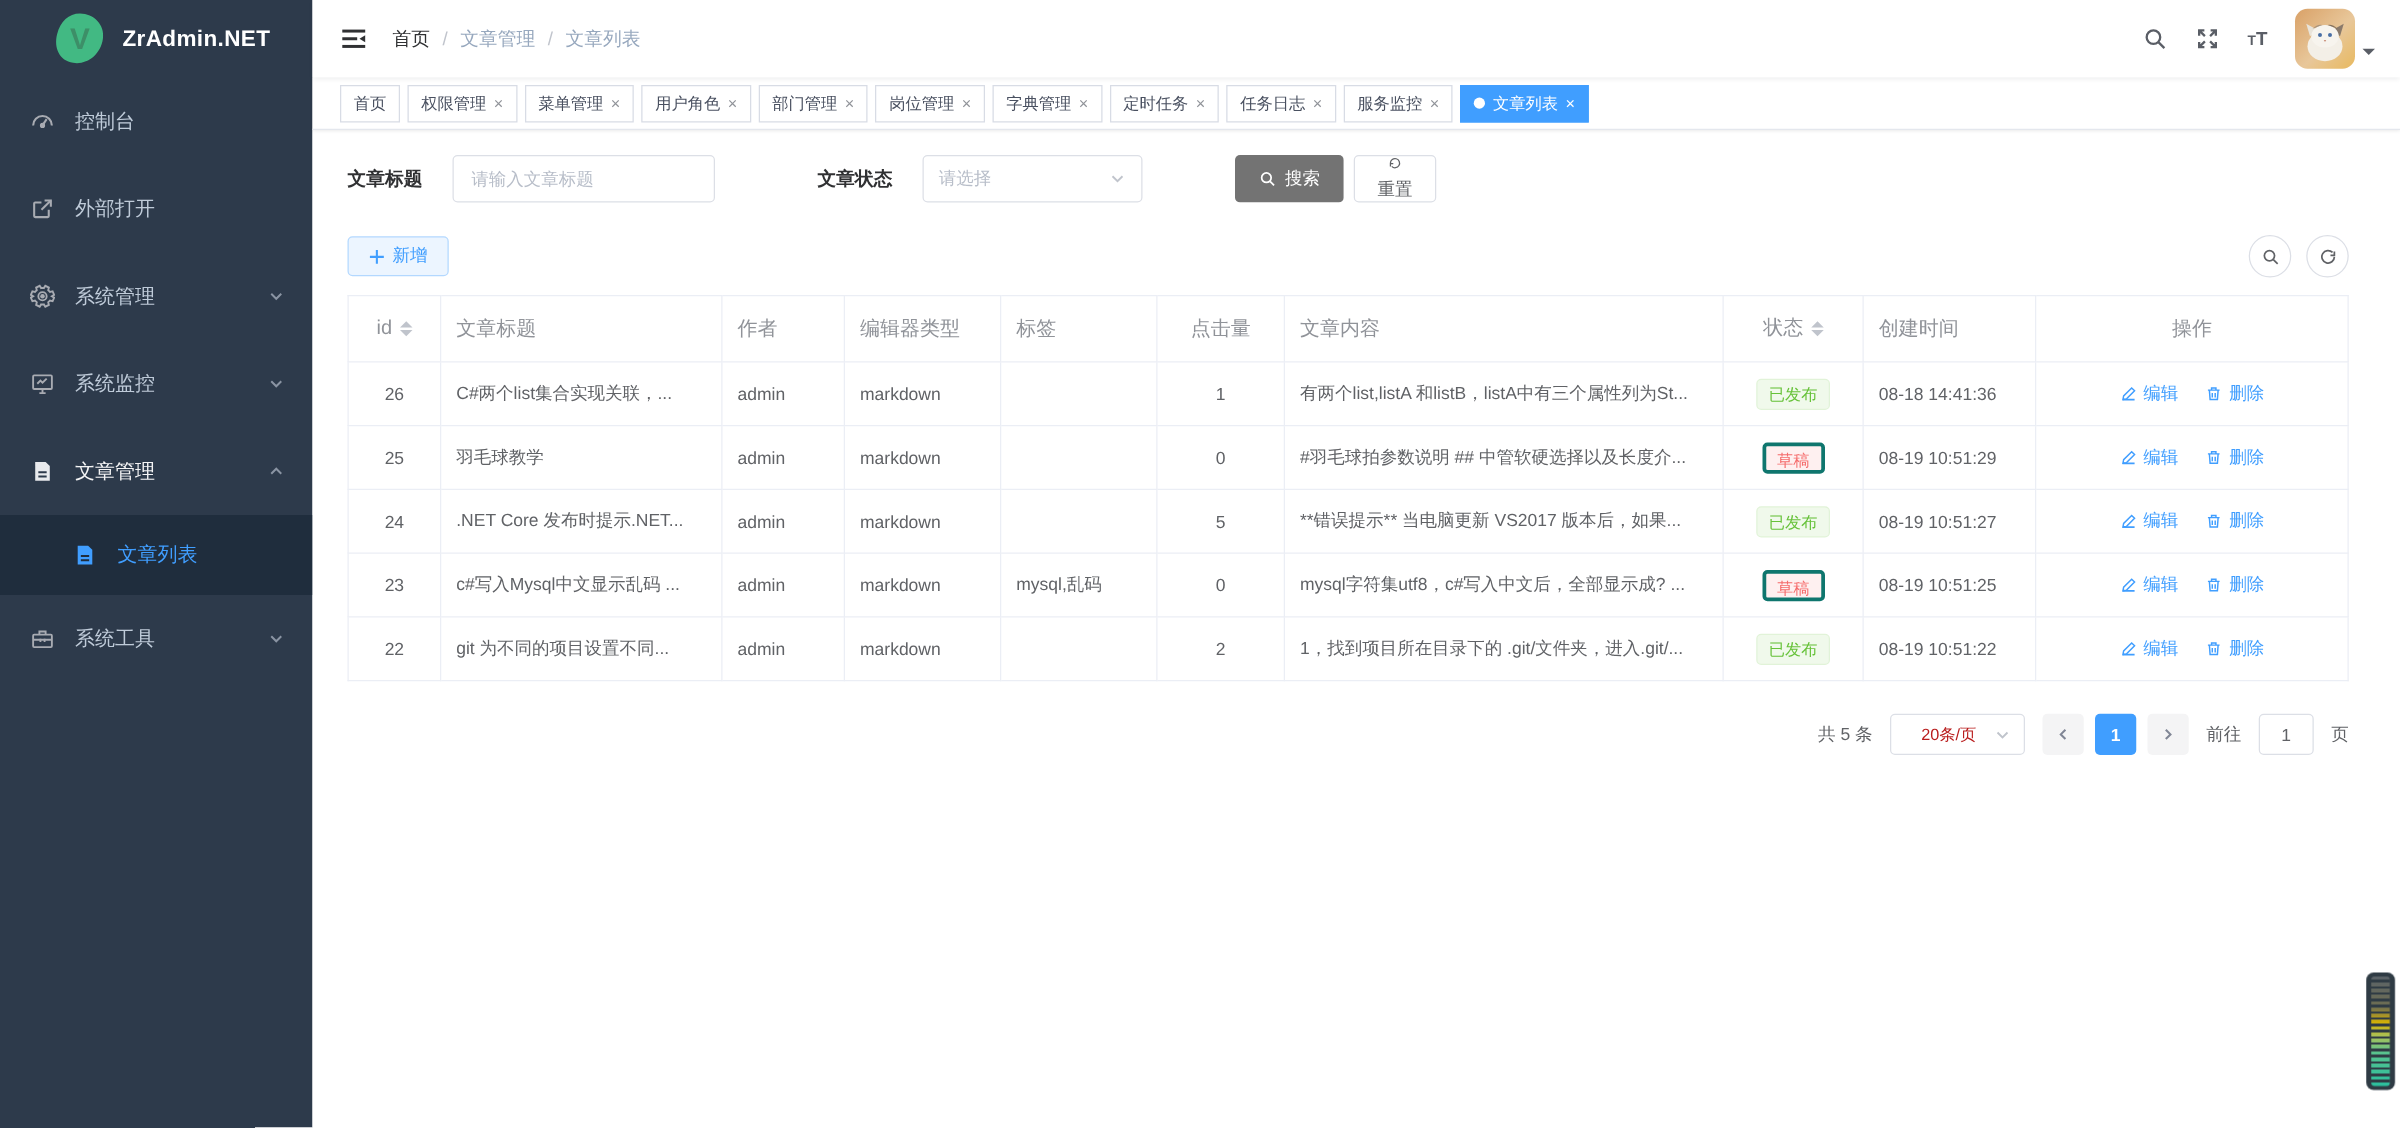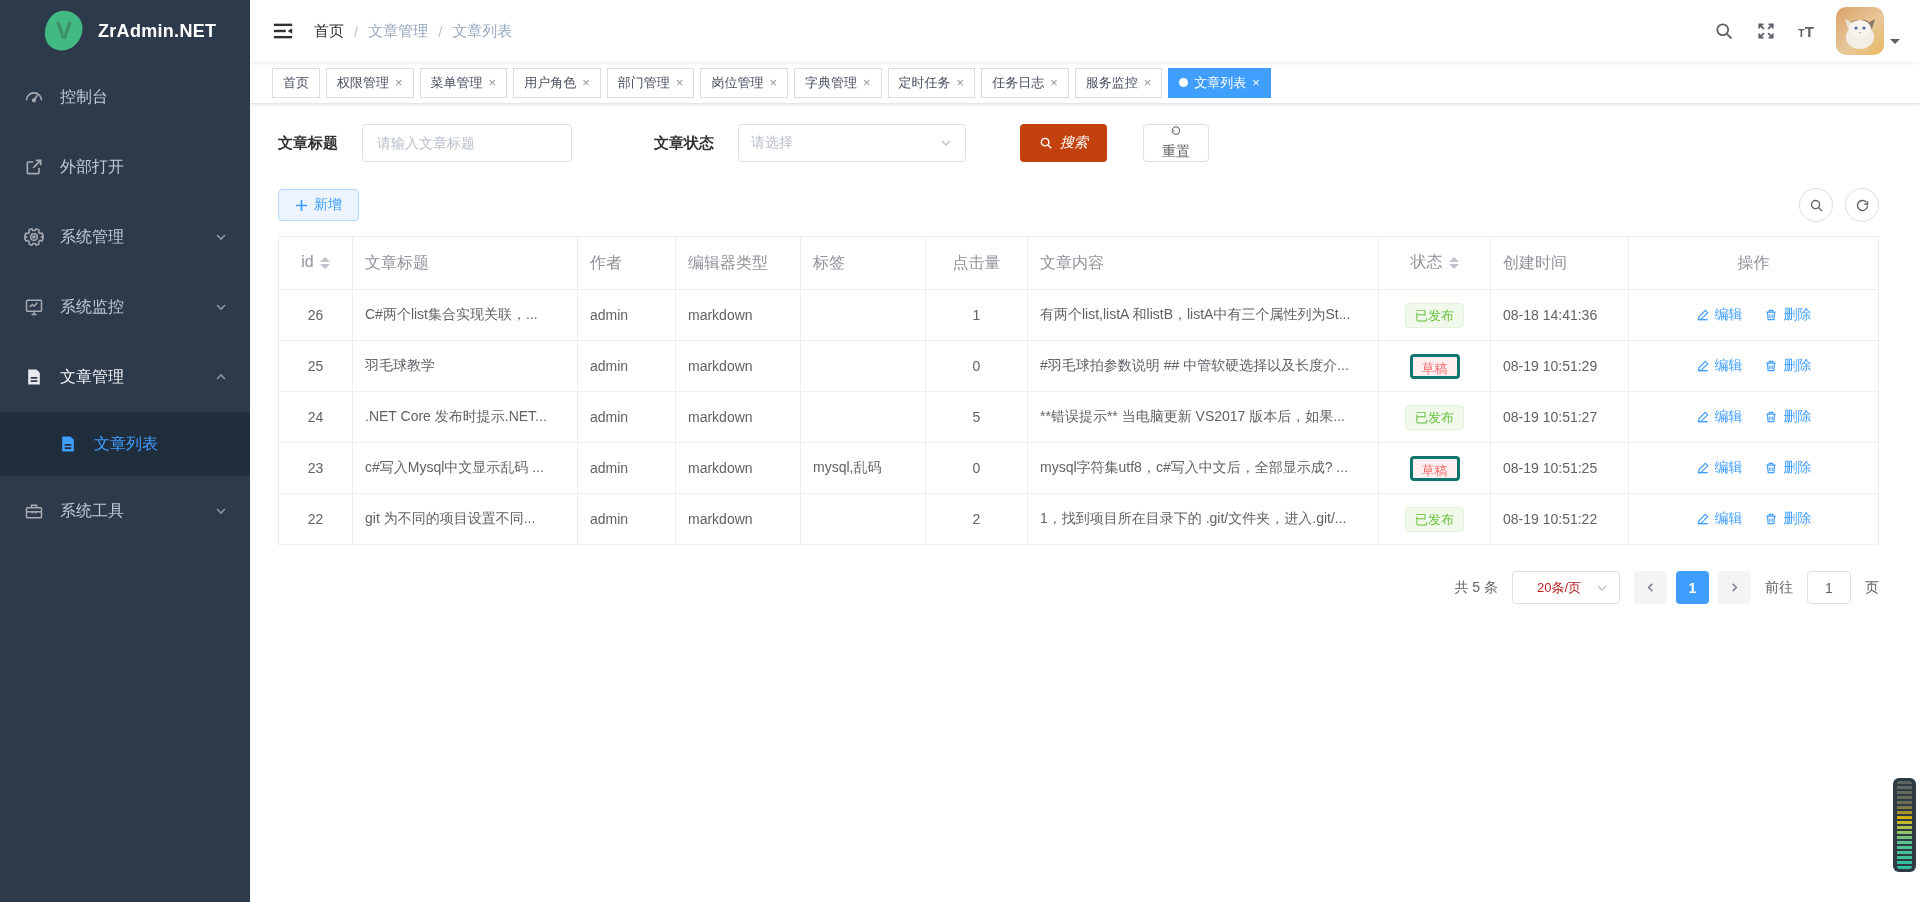--- a/index.html
+++ b/index.html
@@ -48,27 +48,27 @@
   .tag.active .tag-close { color:#fff; }
 
   .content { flex:1; padding:20px 41px 0 28px; background:#fff; overflow:hidden; }
 
   
   .search-row { display:flex; align-items:center; margin-bottom:26px; }
   .form-label { font-weight:bold; color:#303133; font-size:15px; margin-right:24px; }
   .text-input { width:210px; height:38px; border:1px solid #dcdfe6; border-radius:4px; padding:0 14px;
     font-size:14px; color:#606266; outline:none; font-family:inherit; }
   .text-input::placeholder { color:#b8bec9; }
-  .select-box { width:228px; height:38px; border:1px solid #dcdfe6; border-radius:4px; padding:0 12px;
-    display:flex; align-items:center; justify-content:space-between; cursor:pointer; margin-right:54px; }
+  .select-box { width:176px; height:38px; border:1px solid #dcdfe6; border-radius:4px; padding:0 12px;
+    display:flex; align-items:center; justify-content:space-between; cursor:pointer; margin-right:74px; }
   .select-placeholder { color:#b8bec9; }
   .sel-arrow { color:#c0c4cc; width:14px; height:14px; }
   .btn { height:38px; border-radius:4px; display:inline-flex; align-items:center; gap:7px;
     padding:0 18px; font-size:14px; cursor:pointer; border:1px solid transparent; white-space:nowrap; }
-  .btn-search { background:#c2410c; color:#fff; margin-right:36px;font-style:italic; }
+  .btn-search { background:#737373; color:#fff; margin-right:8px; }
   .btn-reset { background:#fff; color:#606266; border-color:#dcdfe6;flex-direction:column; }
   .btn svg { width:14px; height:14px; }
 
   
   .toolbar-row { display:flex; align-items:center; margin-bottom:14px; }
   .btn-add { height:32px; background:#ecf5ff; border:1px solid #b3d8ff; color:#409eff; border-radius:4px;
     display:inline-flex; align-items:center; gap:6px; padding:0 16px; font-size:14px; cursor:pointer; }
   .toolbar-right { margin-left:auto; display:flex; gap:12px; }
   .circle-btn { width:34px; height:34px; border-radius:50%; border:1px solid #dcdfe6; background:#fff;
     display:flex; align-items:center; justify-content:center; color:#606266; cursor:pointer; }

